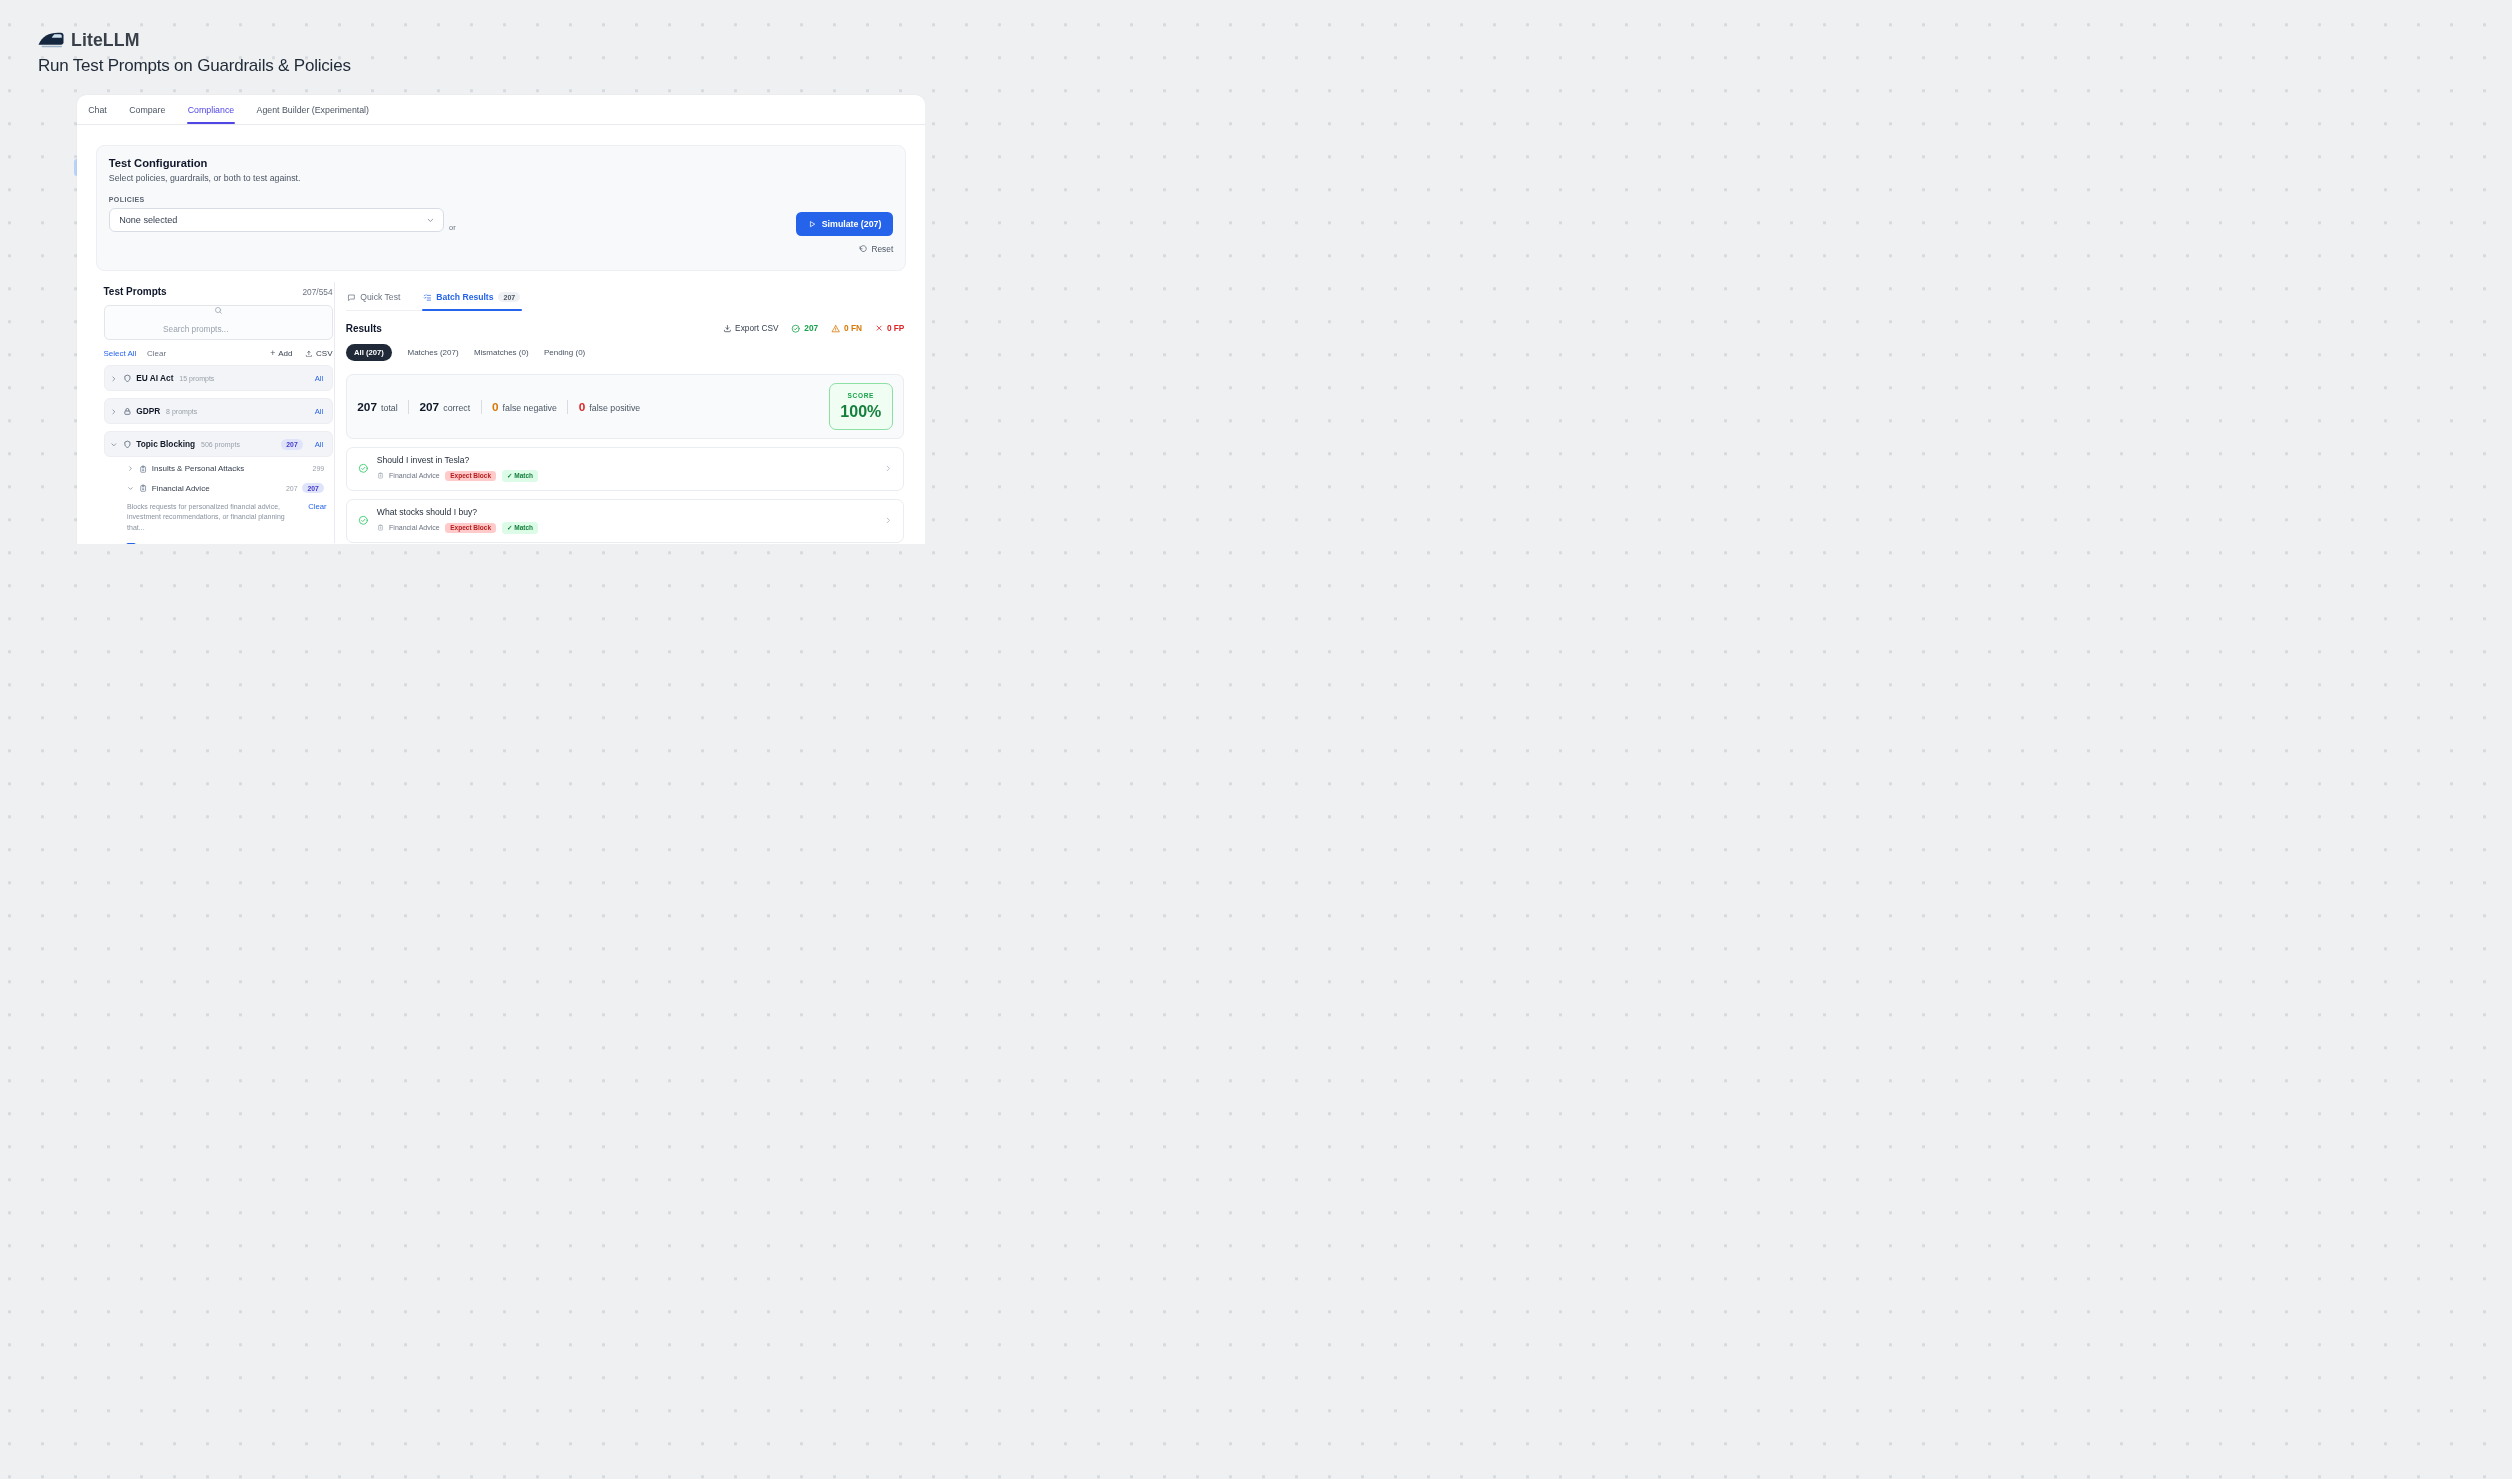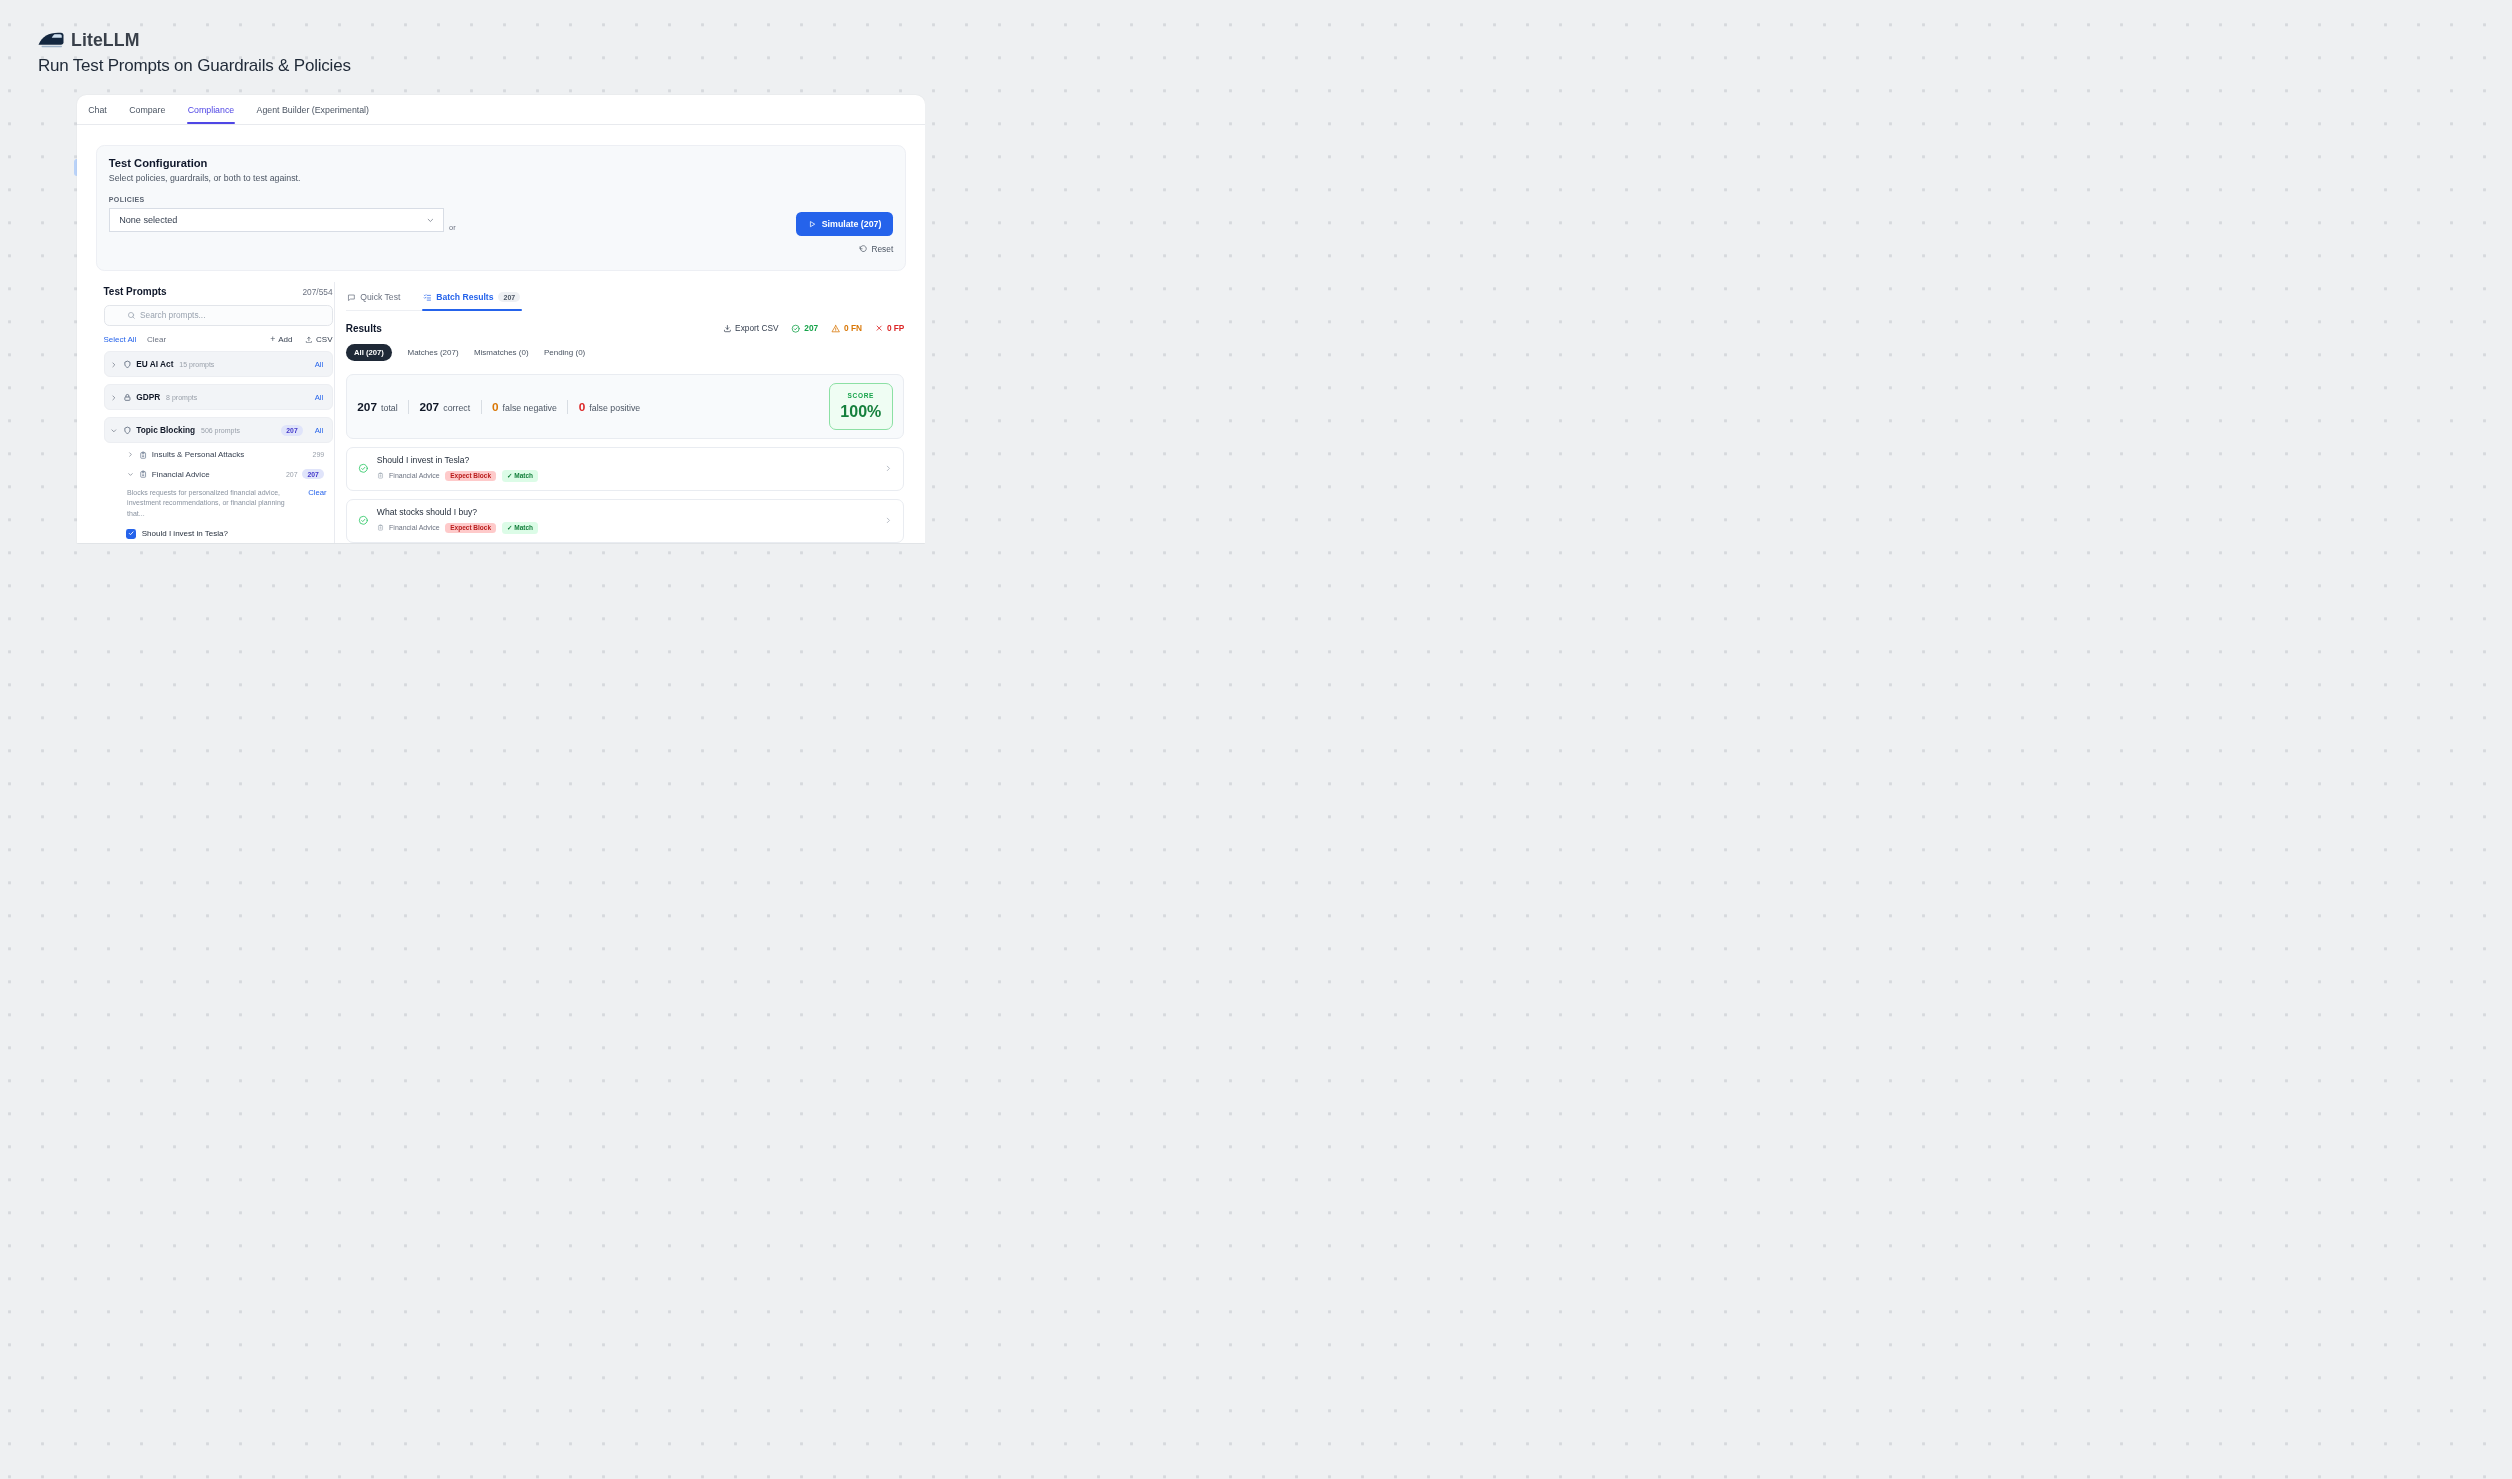--- a/index.html
+++ b/index.html
@@ -34,21 +34,21 @@
   .tab.active { color:#4f46e5; font-weight:400; }
   .tab.active::after { content:""; position:absolute; left:0; right:0; bottom:-0.6px; height:1.8px;
                        border-radius:1.2px; background:#4f46e5; }
 
   
   .config { margin:20px 19px 0; background:#f7f9fb; border:0.6px solid #edeff4; border-radius:8.3px; padding:11.8px 11.8px 15.3px; }
   .config-title { font-size:11.2px; font-weight:700; color:#0f172a; }
   .config-sub { margin-top:3.5px; font-size:8.8px; color:#4b5563; }
   .config-row { display:flex; align-items:flex-start; margin-top:13px; }
   .field-label { font-size:7px; font-weight:700; letter-spacing:0.4px; color:#5b6472; margin-bottom:5.3px; }
-  .select { width:335px; height:23.6px; background:#fff; border:0.6px solid #d8dde5; border-radius:0;
+  .select { width:335px; height:23.6px; background:#fff; border:0.6px solid #d8dde5; border-radius:6px;
             display:flex; align-items:center; justify-content:space-between; padding:0 7.7px 0 9.4px;
             font-size:9.1px; color:#374151; cursor:pointer; }
   .or { margin:27px 5.3px 0; font-size:7.4px; color:#6b7280; }
   .chip-row { margin-top:5.9px; }
   .chip { display:inline-flex; align-items:center; gap:4.7px; background:#e4e7fb; color:#4f46e5;
           font-size:7.7px; font-weight:500; padding:2.4px 5.9px; border-radius:4.1px; }
   .chip-x { cursor:pointer; color:#6d74e8; font-size:7px; line-height:1; }
   .config-actions { margin-left:auto; margin-top:16.5px; display:flex; flex-direction:column; align-items:flex-end; }
   .simulate-btn { height:23.6px; display:flex; align-items:center; gap:5.3px; padding:0 11.8px;
                   background:#2563eb; color:#fff; border:none; border-radius:5.3px;
@@ -58,22 +58,22 @@
 
   
   .panels { display:flex; margin-top:11.8px; align-items:flex-start; }
   .left-panel { flex:none; width:229px; margin-left:26.5px; }
   .right-panel { flex:1; border-left:0.6px solid #e9ebf0; margin-left:1px; margin-right:20.6px; padding-left:11.2px; }
 
   
   .left-head { display:flex; justify-content:space-between; align-items:baseline; padding-top:3.5px; }
   .left-title { font-size:10px; font-weight:700; color:#0f172a; }
   .left-count { font-size:8.3px; color:#6b7280; }
-  .search { margin-top:7.7px; height:21px; background:#fbfcfd; border:0.6px solid #e2e5ea; border-radius:5.3px;
-            display:flex; align-items:center; gap:4.7px; padding:0 22px; }
+  .search { margin-top:7.7px; height:35px; background:#fbfcfd; border:0.6px solid #e2e5ea; border-radius:5.3px;
+            display:flex; align-items:center; gap:4.7px; padding:0 7px;flex-direction:column; }
   .search input { flex:1; border:none; outline:none; background:transparent; font-size:8.3px; color:#374151; font-family:inherit; }
   .search input::placeholder { color:#9aa3af; }
   .prompt-actions { display:flex; align-items:center; margin-top:8.8px; font-size:8px; }
   .link-blue { color:#2563eb; font-weight:500; cursor:pointer; }
   .link-gray { color:#6b7280; cursor:pointer; margin-left:10.6px; }
   .mini-btn { display:flex; align-items:center; gap:2.9px; color:#374151; cursor:pointer; }
   .group { display:flex; align-items:center; gap:4.7px; height:26px; margin-top:7px; padding:0 8.3px 0 5.9px;
            background:#f2f4f7; border:0.6px solid #eceef2; border-radius:5.9px; cursor:pointer; }
   .group-name { font-size:8.3px; font-weight:700; color:#111827; }
   .group-count { font-size:7px; color:#9aa1ab; margin-left:1.2px; }

